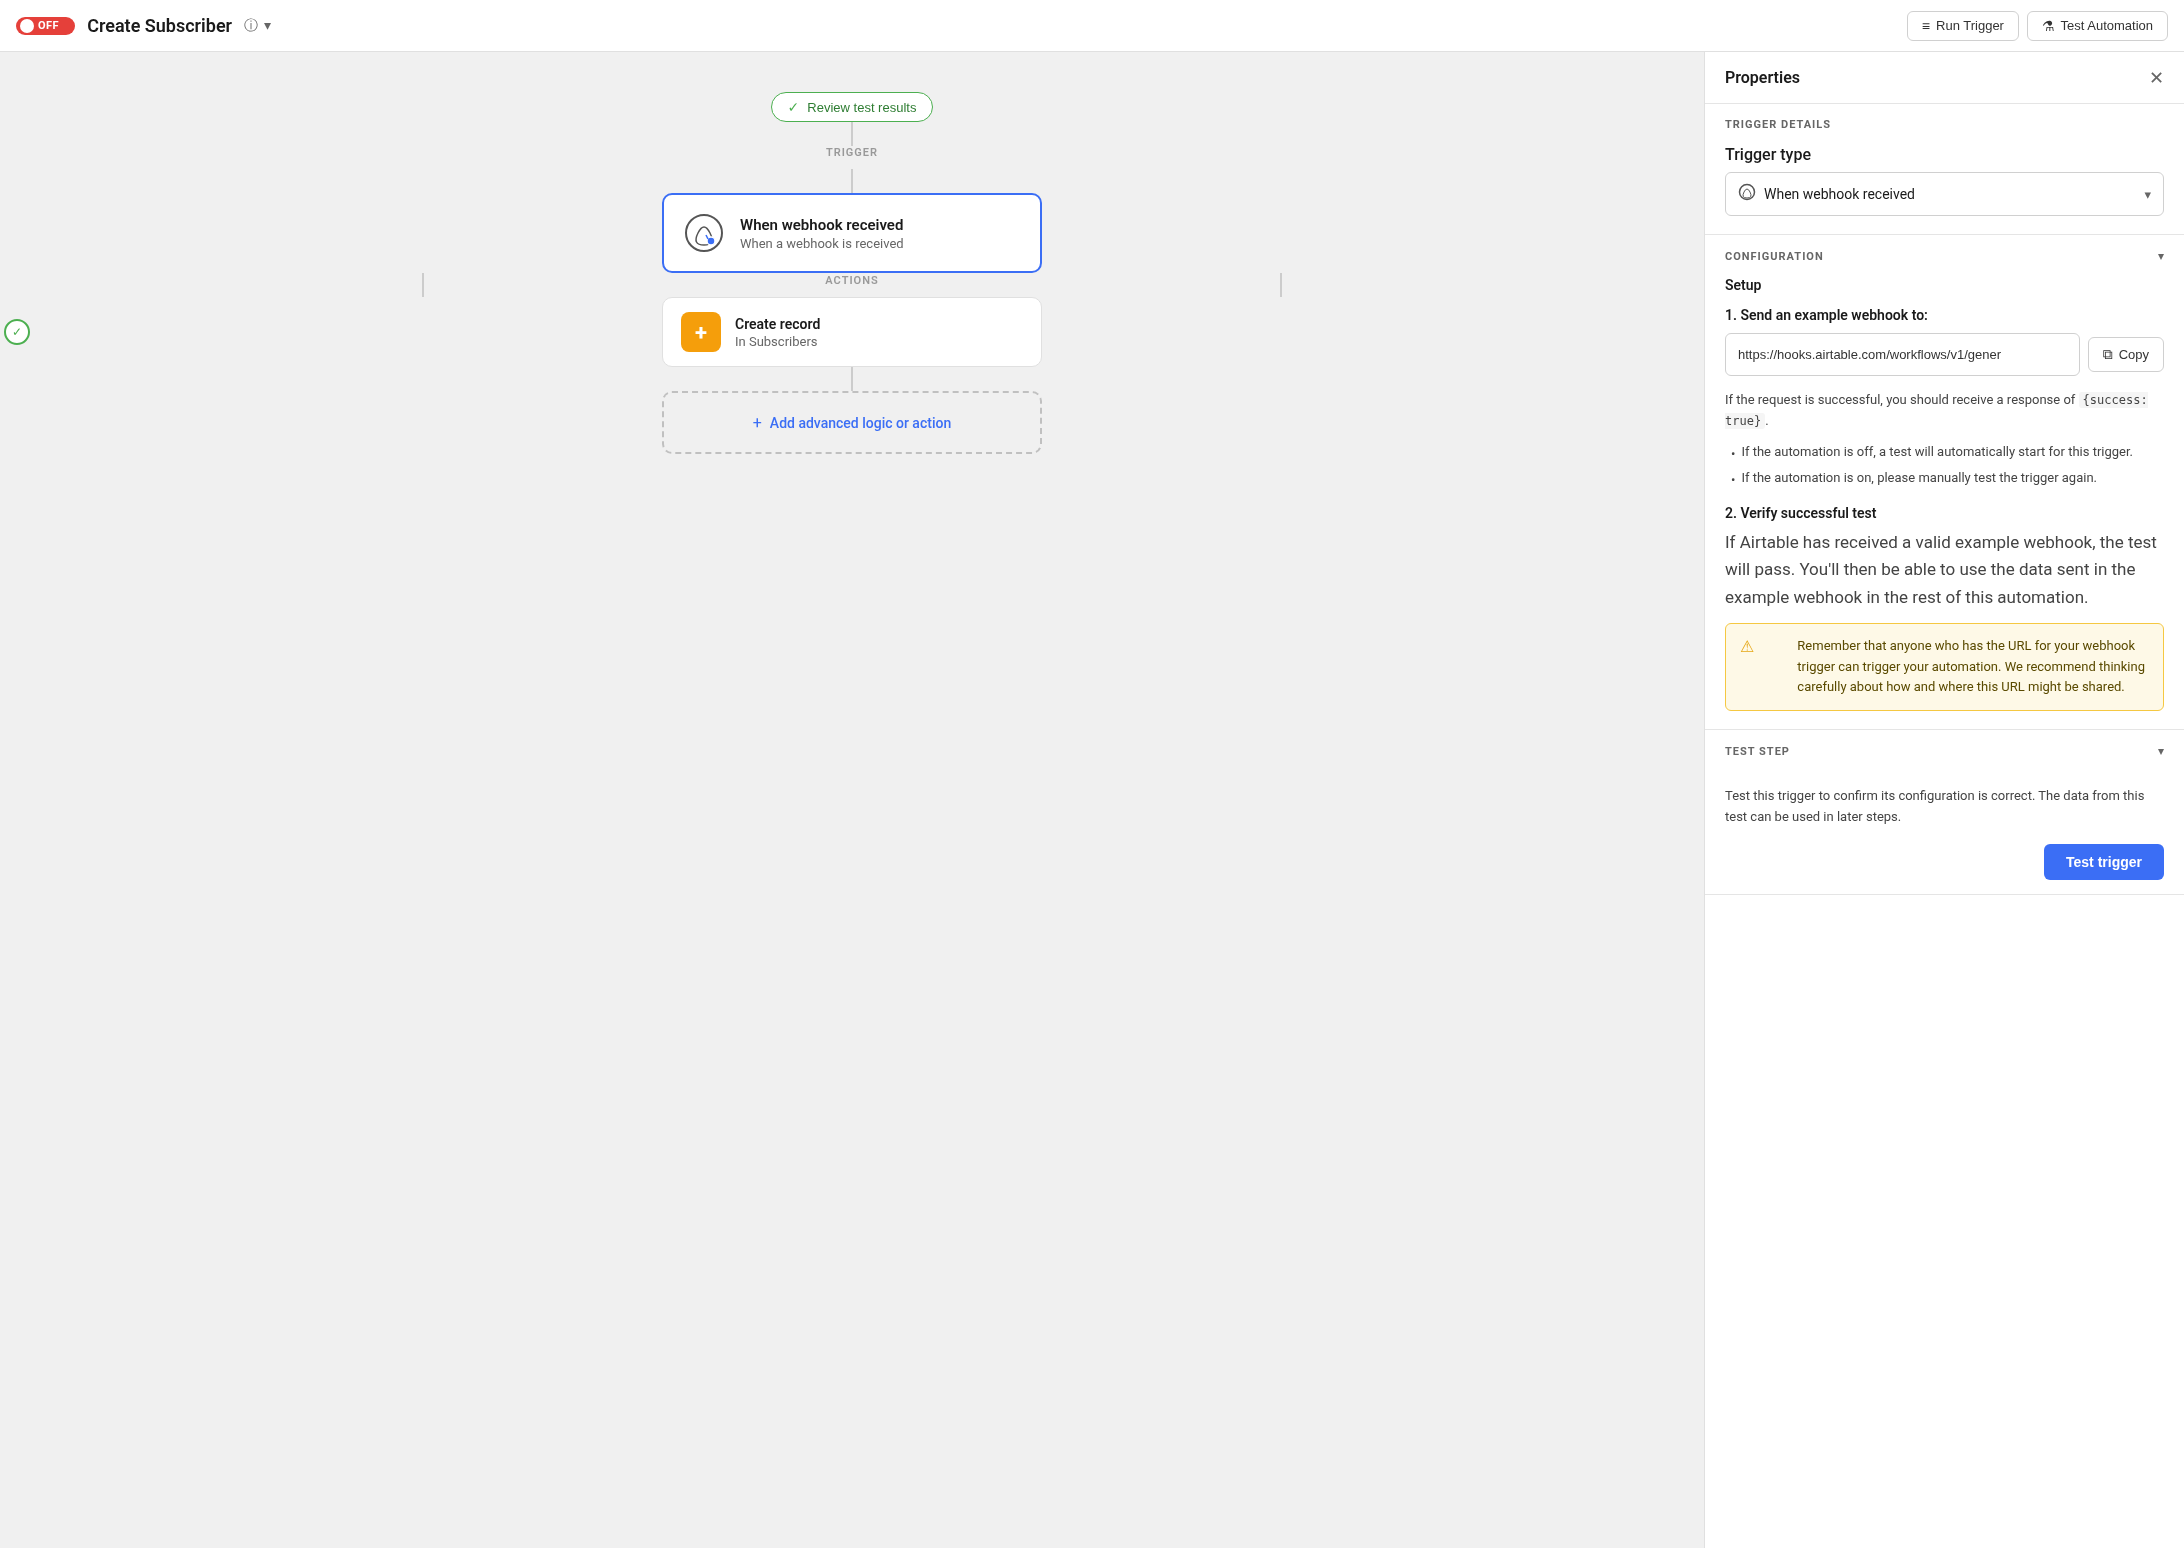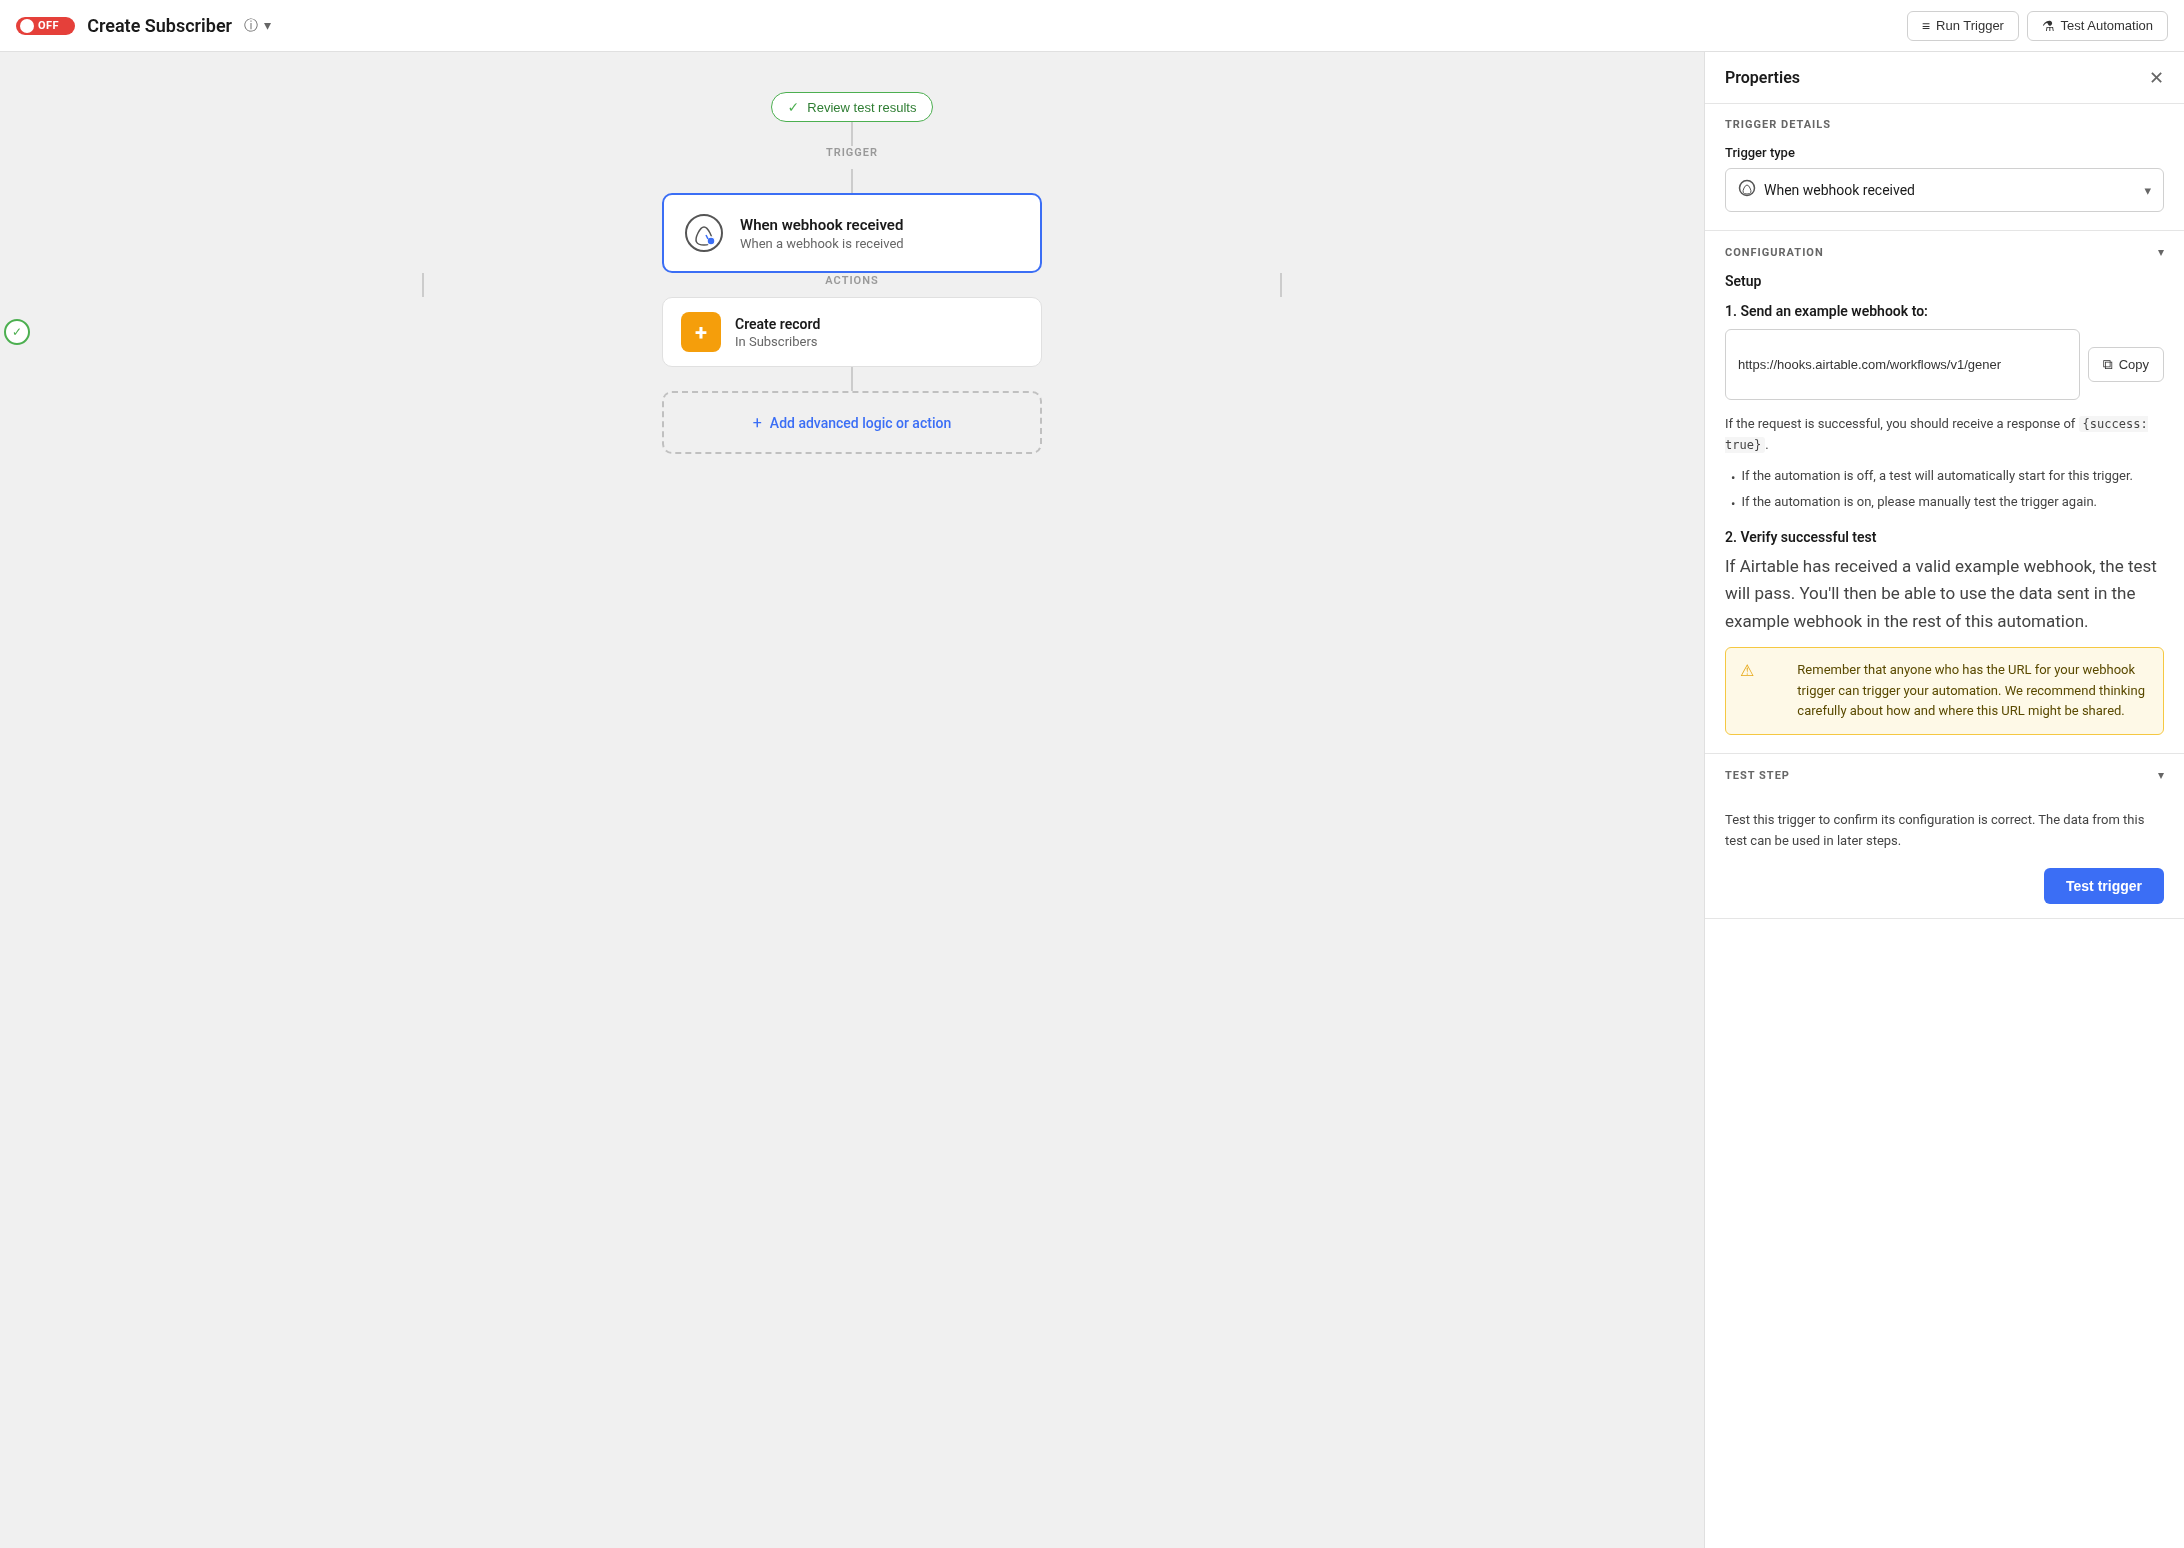--- a/index.html
+++ b/index.html
@@ -57,34 +57,34 @@
     .panel-body { overflow-y: auto; flex: 1; }
 
     
     .panel-section { border-bottom: 1px solid #e5e5e5; }
     .panel-section-header { display: flex; align-items: center; justify-content: space-between; padding: 14px 20px; cursor: pointer; }
     .panel-section-title { font-size: 11px; font-weight: 700; color: #666; letter-spacing: 1px; }
     .panel-section-chevron { color: #666; font-size: 12px; }
     .panel-section-body { padding: 0 20px 18px; }
 
     
-    .field-label { font-size: 13px; font-weight: 500; color: #1a1a1a; margin-bottom: 8px; }
+    .field-label { font-size: 16px; font-weight: 500; color: #1a1a1a; margin-bottom: 8px; }
     .trigger-type-select { display: flex; align-items: center; justify-content: space-between; border: 1.5px solid #d0d0d0; border-radius: 6px; padding: 10px 12px; cursor: pointer; background: #fff; }
     .trigger-type-inner { display: flex; align-items: center; gap: 8px; }
     .trigger-type-icon { font-size: 16px; color: #555; }
     .trigger-type-label { font-size: 14px; color: #1a1a1a; }
     .trigger-type-chevron { color: #666; font-size: 13px; }
 
     
     .config-body { padding: 0 20px 18px; }
     .setup-title { font-size: 14px; font-weight: 600; color: #1a1a1a; margin-bottom: 14px; }
     .step-label { font-size: 14px; color: #1a1a1a; margin-bottom: 10px; }
     .step-label strong { font-weight: 600; }
     .webhook-row { display: flex; align-items: center; gap: 8px; margin-bottom: 14px; }
-    .webhook-input { flex: 1; border: 1.5px solid #d0d0d0; border-radius: 6px; padding: 27px 12px; font-size: 13px; color: #333; background: #fff; overflow: hidden; text-overflow: ellipsis; white-space: nowrap; }
+    .webhook-input { flex: 1; border: 1.5px solid #d0d0d0; border-radius: 6px; padding: 13px 12px; font-size: 13px; color: #333; background: #fff; overflow: hidden; text-overflow: ellipsis; white-space: nowrap; }
     .copy-btn { display: flex; align-items: center; gap: 6px; border: 1.5px solid #d0d0d0; border-radius: 6px; padding: 8px 14px; background: #fff; cursor: pointer; font-size: 13px; color: #333; font-weight: 500; white-space: nowrap; }
     .copy-icon { font-size: 14px; }
 
     .info-text { font-size: 13px; color: #444; line-height: 1.6; margin-bottom: 10px; }
     .info-text code { font-family: monospace; font-size: 12px; background: #f5f5f5; padding: 1px 4px; border-radius: 3px; }
     .bullet-list { margin: 6px 0 12px 6px; }
     .bullet-item { display: flex; align-items: flex-start; gap: 6px; font-size: 13px; color: #444; line-height: 1.6; margin-bottom: 4px; }
     .bullet-dot { margin-top: 2px; flex-shrink: 0; }
 
     .step2-label { font-size: 14px; color: #1a1a1a; margin: 14px 0 8px; }

